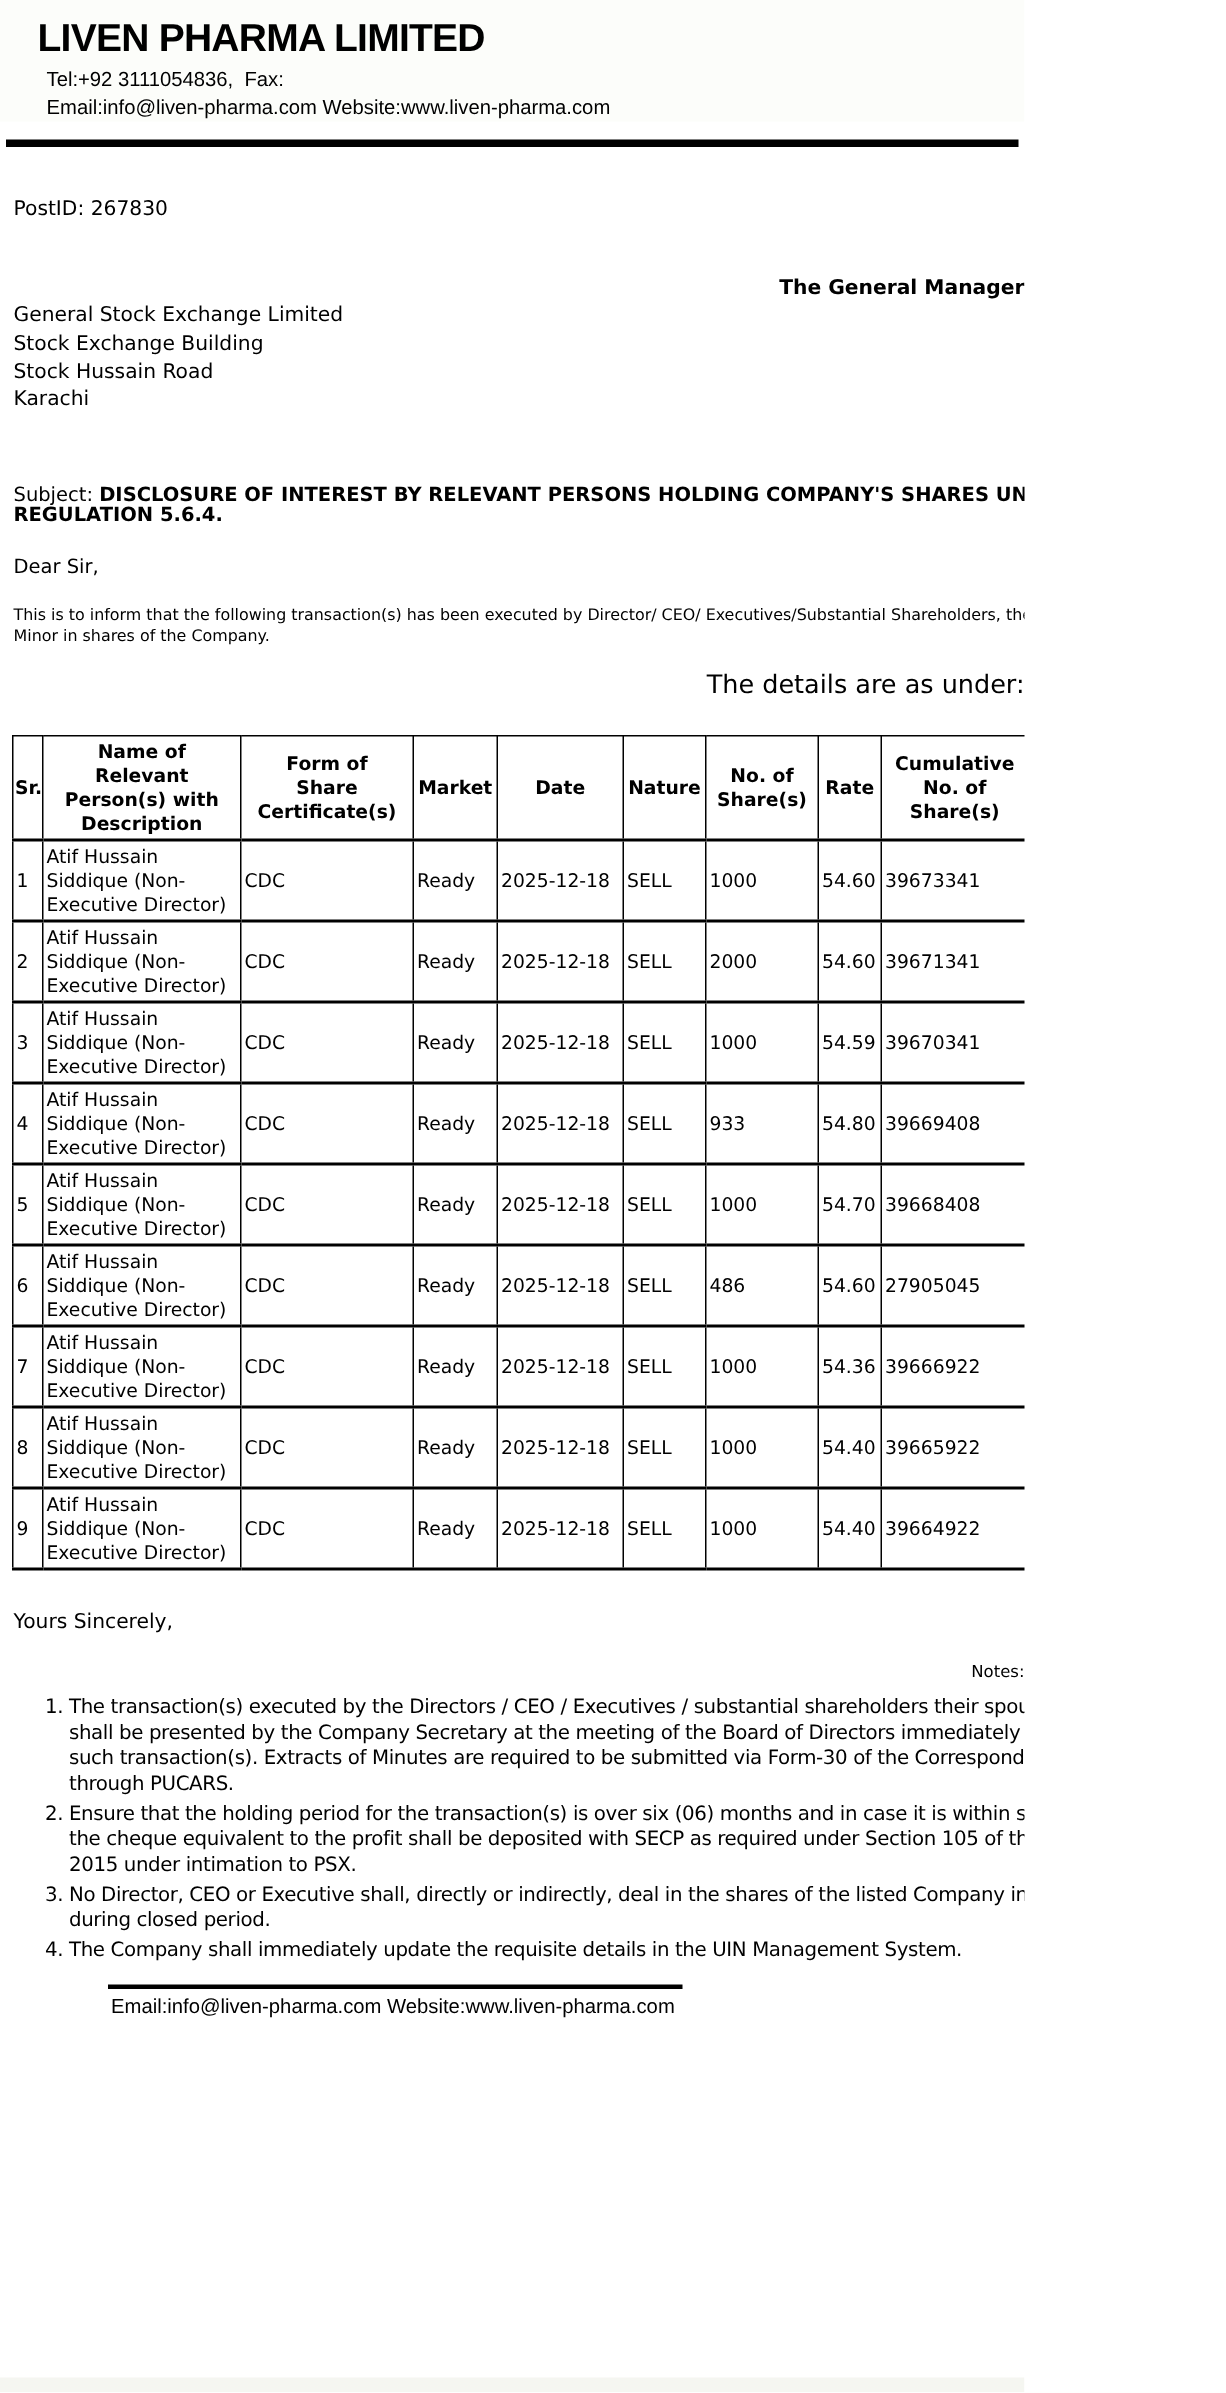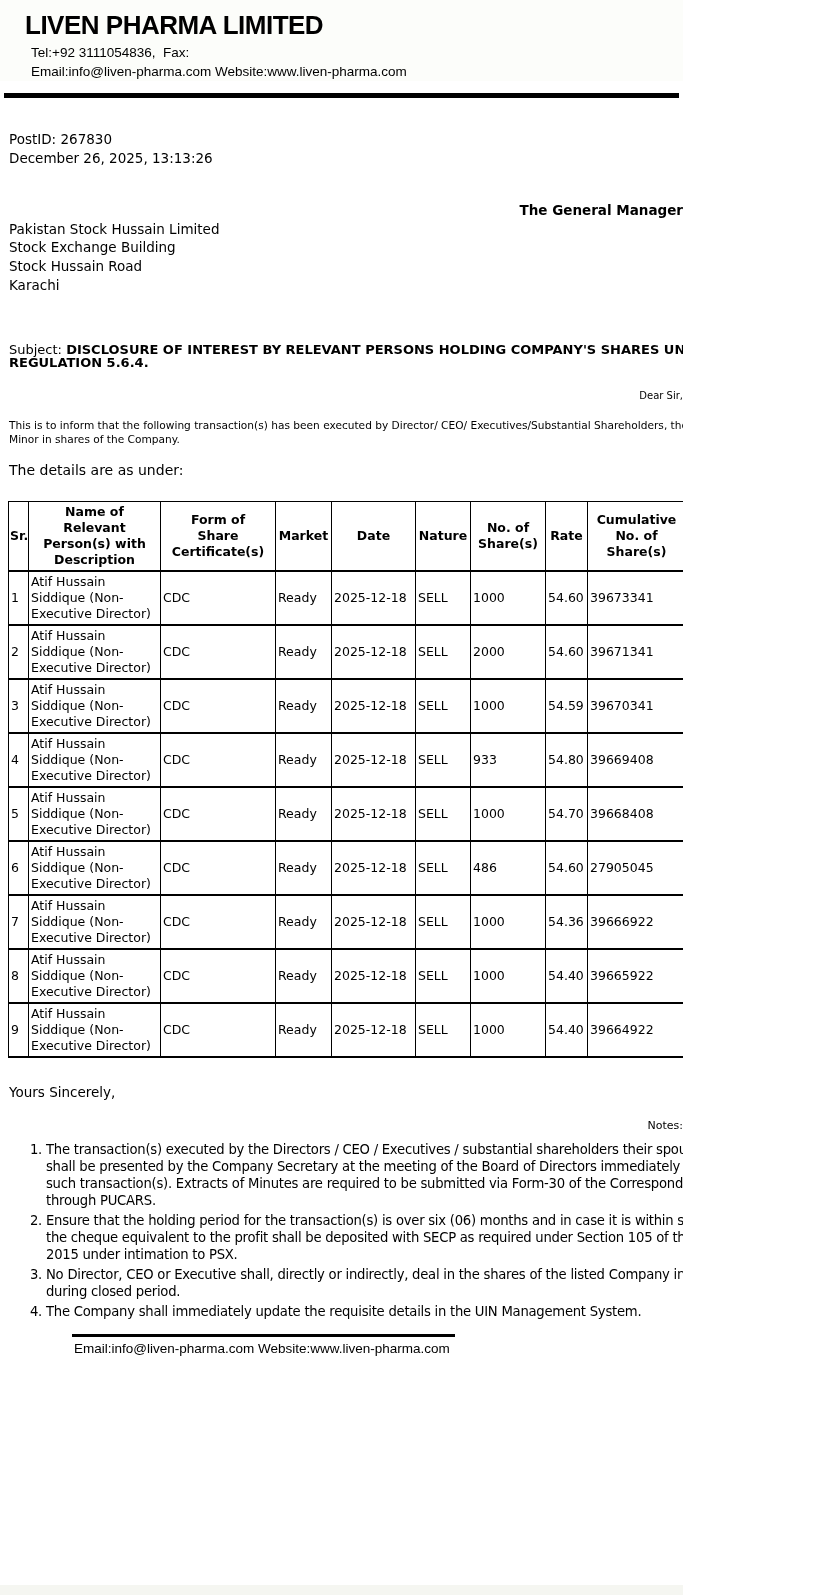--- a/index.html
+++ b/index.html
@@ -27,23 +27,23 @@
   .rule-thick { height:5px; background:#000; margin:12px 4px 0 4px; }
 
   
   .meta { margin:32px 0 0 9px; font-size:13.5px; line-height:18.5px; }
   .recipient { margin:34px 0 0 9px; font-size:13.5px; line-height:18.7px; }
   .recipient .recipient-title { font-weight:bold;text-align:right; }
 
   
   .subject { margin:48px 0 0 9px; font-size:13px; line-height:13px; width:790px; }
   .subject .subject-text { font-weight:bold; }
-  .salutation { margin:21px 0 0 9px; font-size:10px;text-align:right; }
+  .salutation { margin:21px 0 0 9px; font-size:13px; }
   .body-para { margin:17px 0 0 9px; font-size:10.6px; line-height:14.2px; width:755px; }
-  .details-intro { margin:16px 0 0 9px; font-size:14px; }
+  .details-intro { margin:16px 0 0 9px; font-size:17px;text-align:right; }
 
   
   table.disclosure {
     margin:23px 0 0 8px;
     border-collapse:collapse;
     table-layout:fixed;
     width:783px;
     font-size:12.5px;
   }
   table.disclosure th, table.disclosure td {
@@ -99,26 +99,25 @@
 
   <div class="letterhead">
     <div class="company-title">LIVEN PHARMA LIMITED</div>
     <div class="addr-line">Tel:+92 3111054836,  Fax:</div>
     <div class="addr-line">Email:info@liven-pharma.com Website:www.liven-pharma.com</div>
   </div>
   <div class="rule-thick"></div>
 
   <div class="meta">
     <div>PostID: 267830</div>
-    <div>December 26, 2025, 13:13:26</div>
   </div>
 
   <div class="recipient">
     <div class="recipient-title">The General Manager</div>
-    <div>Pakistan Stock Hussain Limited</div>
+    <div>General Stock Exchange Limited</div>
     <div>Stock Exchange Building</div>
     <div>Stock Hussain Road</div>
     <div>Karachi</div>
   </div>
 
   <div class="subject">
     <span>Subject:</span>
     <span class="subject-text">DISCLOSURE OF INTEREST BY RELEVANT PERSONS HOLDING COMPANY'S SHARES UNDER PSX REGULATION 5.6.4.</span>
   </div>
 

